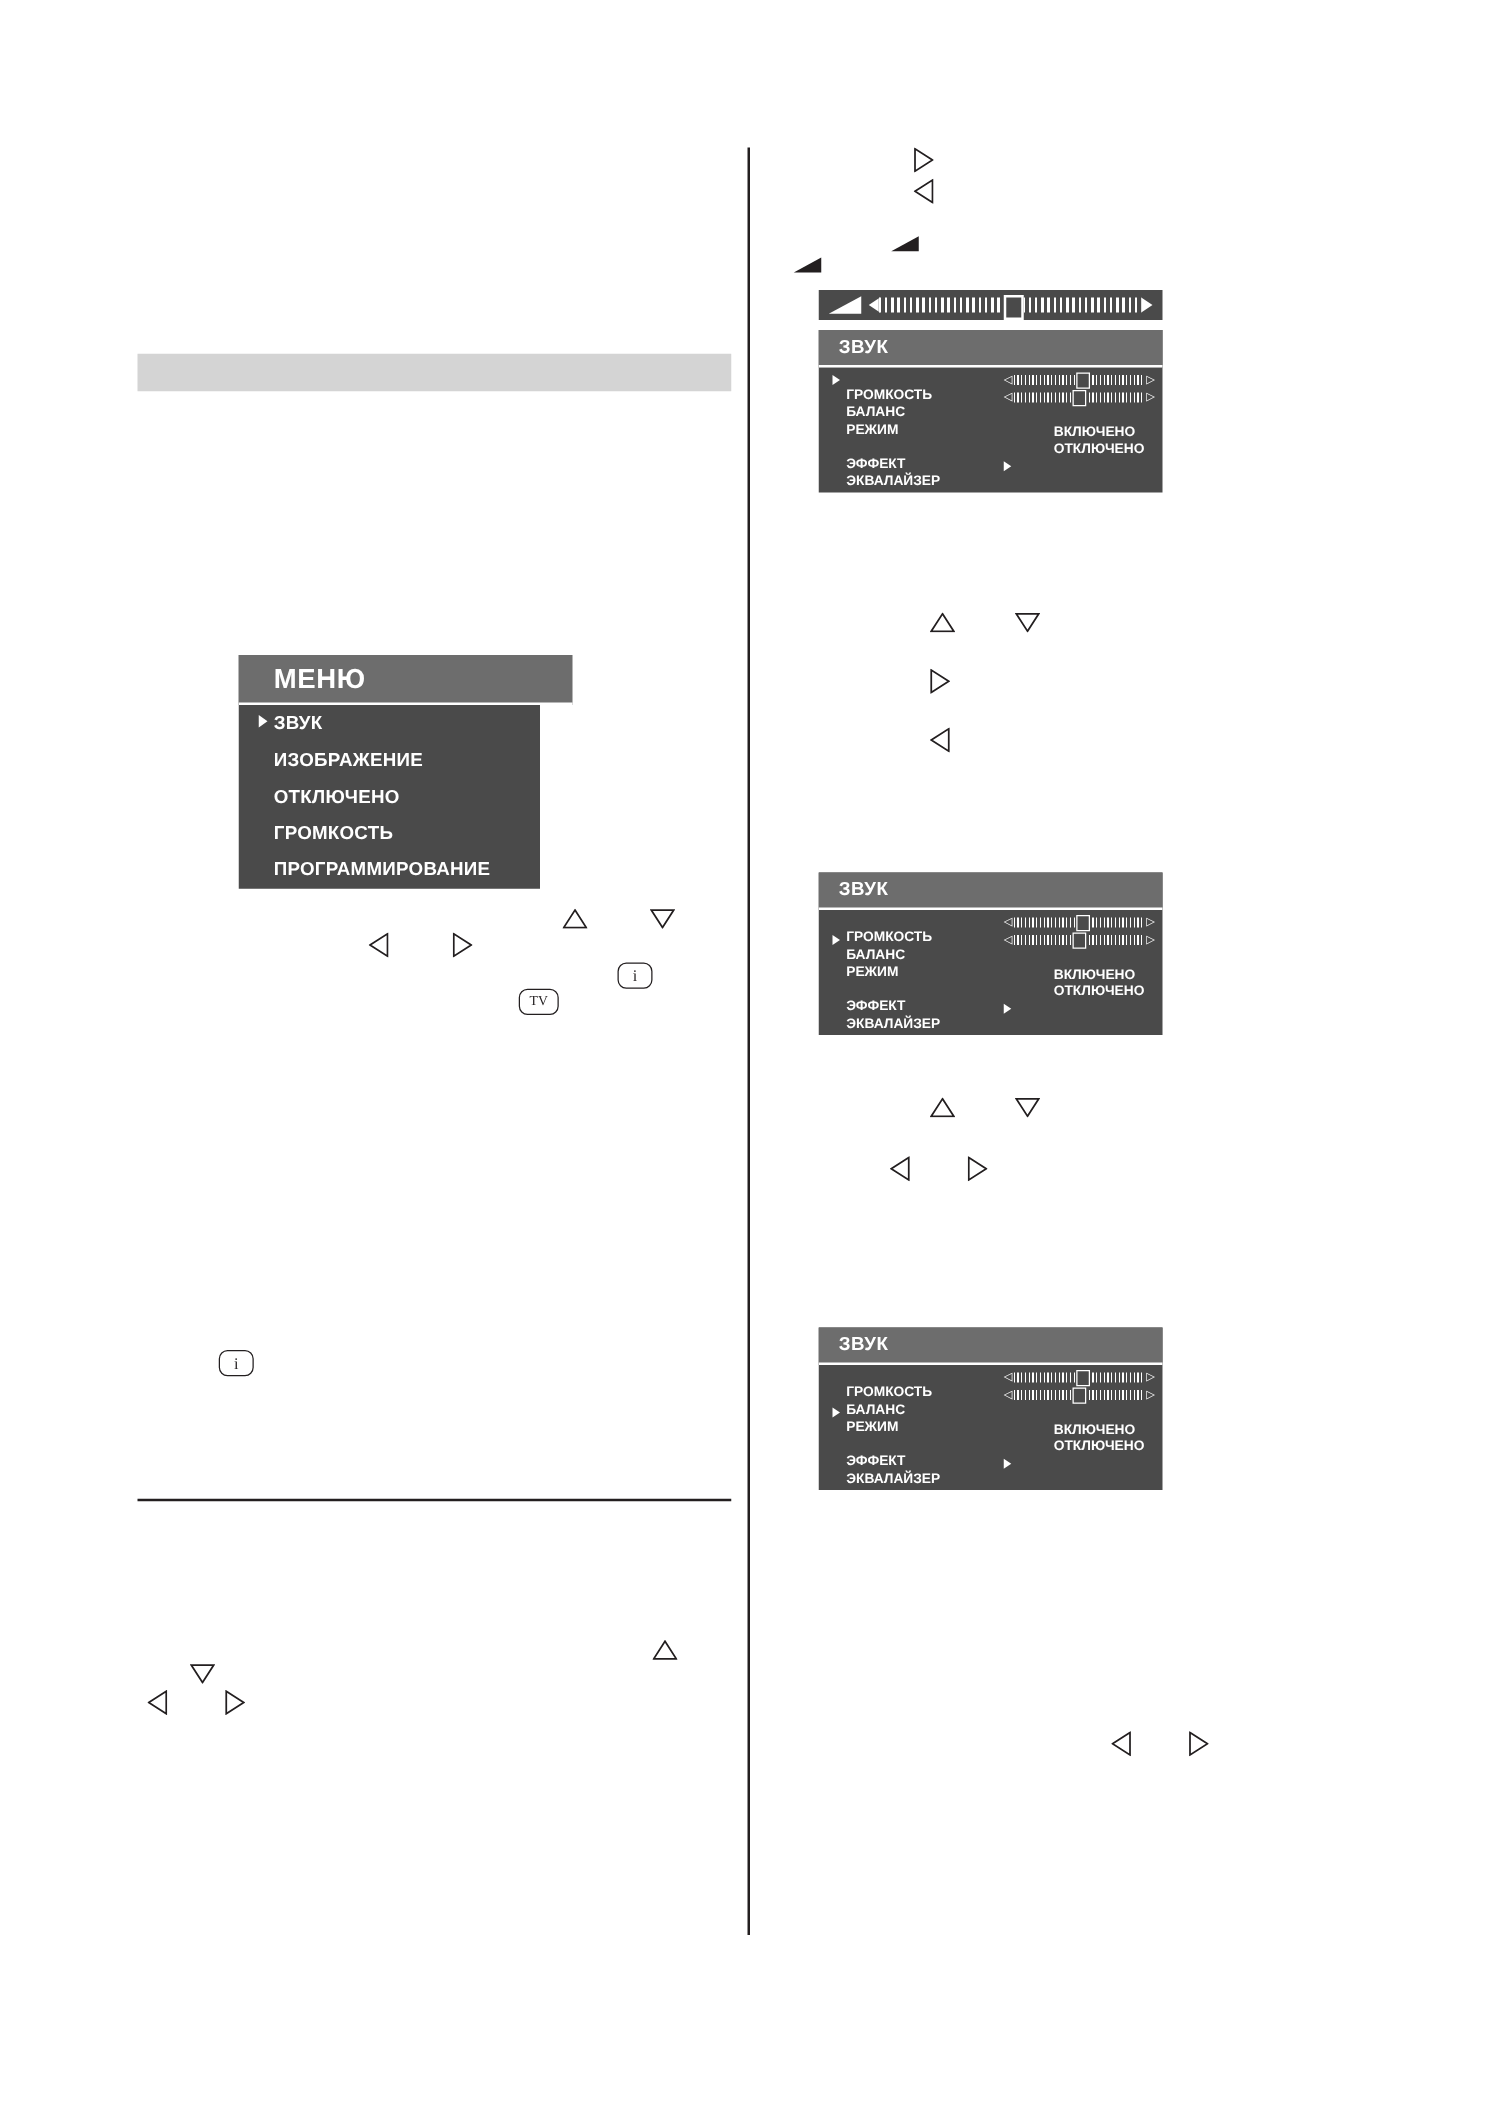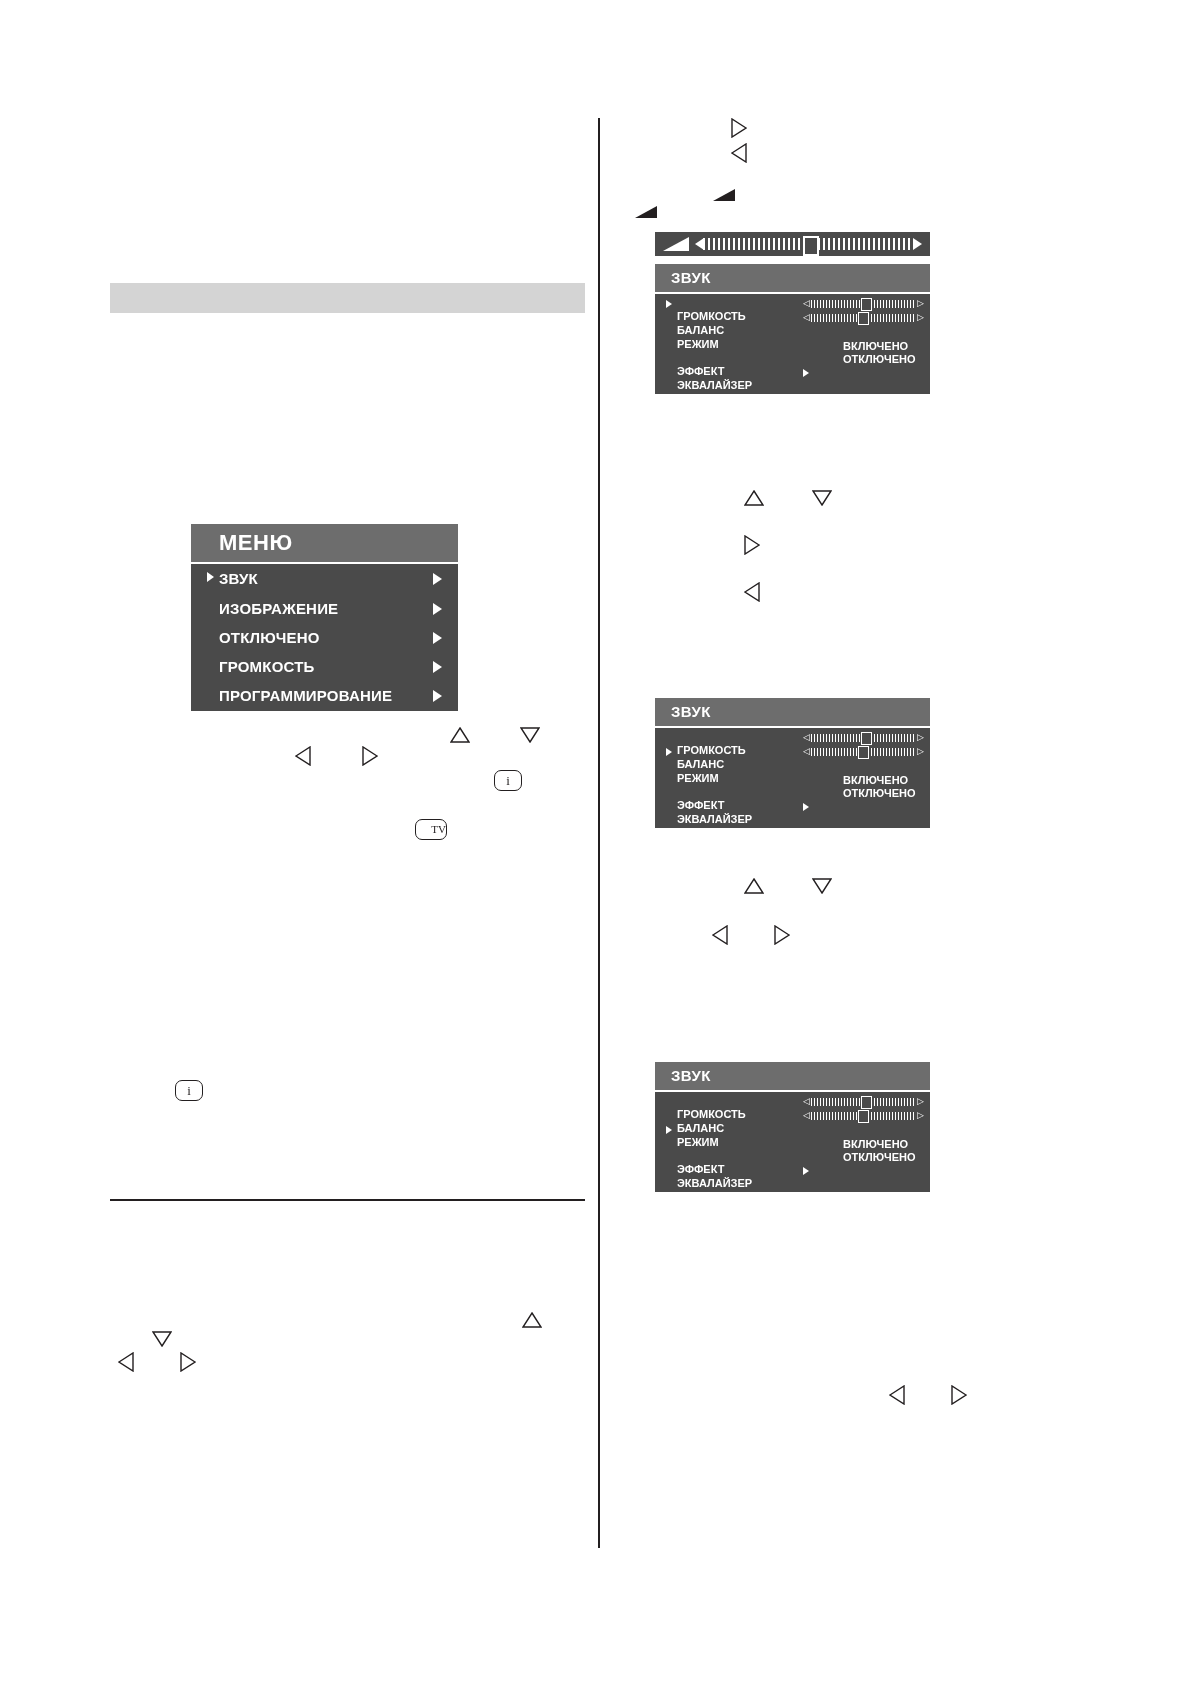--- a/index.html
+++ b/index.html
@@ -29,21 +29,21 @@
     position:absolute;
     left:110px;top:1199px;
     width:475px;height:2px;
     background:#231f20;
   }
 
   
   .menu-box{
     position:absolute;
     left:191px;top:524px;
-    width:267px;height:187px;
+    width:241px;height:187px;
     background:#4a4a4a;
     color:#ffffff;
   }
   .menu-title-bar{
     position:absolute;left:0;top:0;width:267px;height:38px;
     background:#6d6d6d;
     border-bottom:2px solid #ffffff;
   }
   .menu-title{
     position:absolute;left:28px;top:6px;
@@ -257,21 +257,21 @@
       </svg>
   </div>
   <div class="tri-o" style="left:362px;top:746px;">
     <svg width="16" height="20" viewBox="0 0 16 20">
         <polygon points="15,10 1,1 1,19" fill="none" stroke="#231f20" stroke-width="1.4"></polygon>
       </svg>
   </div>
 
   <div class="keybtn" style="left:494px;top:770px;width:26px;height:19px;line-height:19px;">i</div>
 
-  <div class="keybtn" style="left:415px;top:819px;width:30px;height:19px;line-height:19px;font-size:11px;text-align:right;">TV</div>
+  <div class="keybtn" style="left:415px;top:791px;width:30px;height:19px;line-height:19px;font-size:11px;">TV</div>
 
   <div class="keybtn" style="left:175px;top:1080px;width:26px;height:19px;line-height:19px;">i</div>
 
   <div class="tri-o" style="left:522px;top:1312px;">
     <svg width="20" height="16" viewBox="0 0 20 16">
         <polygon points="10,1 19,15 1,15" fill="none" stroke="#231f20" stroke-width="1.4"></polygon>
       </svg>
   </div>
   <div class="tri-o" style="left:152px;top:1331px;">
     <svg width="20" height="16" viewBox="0 0 20 16">

